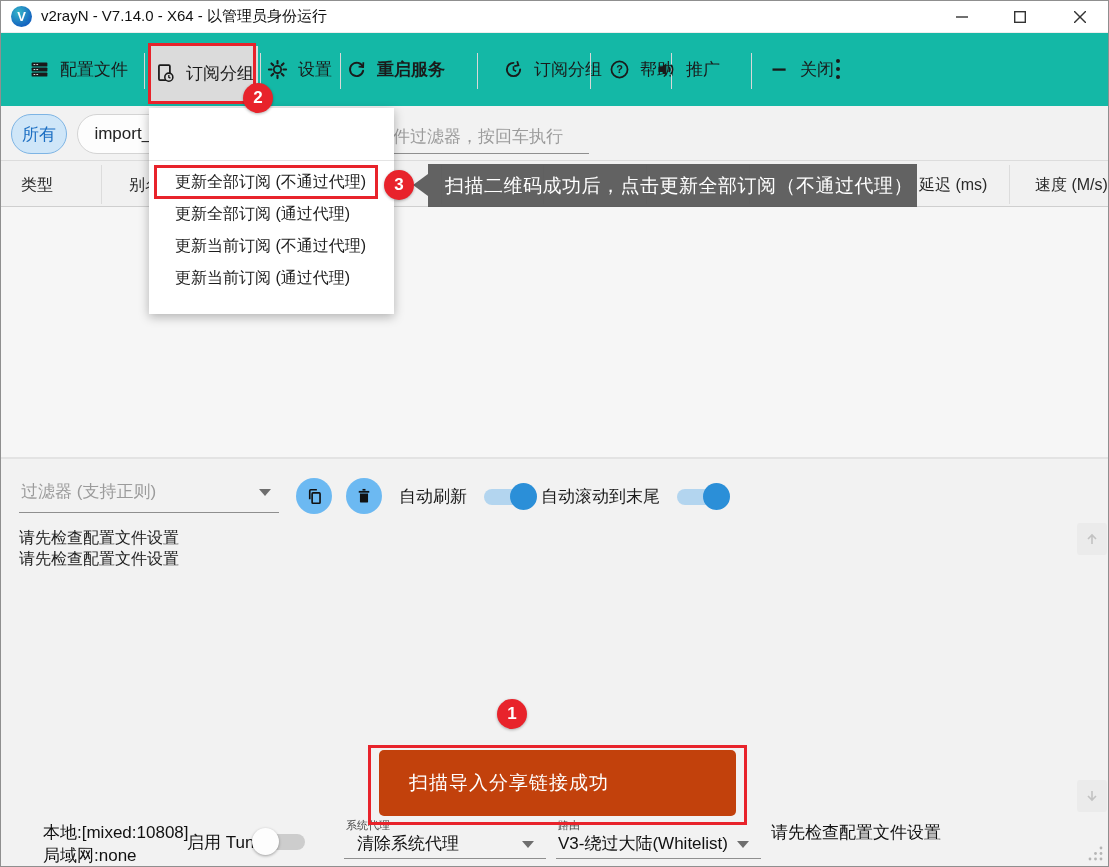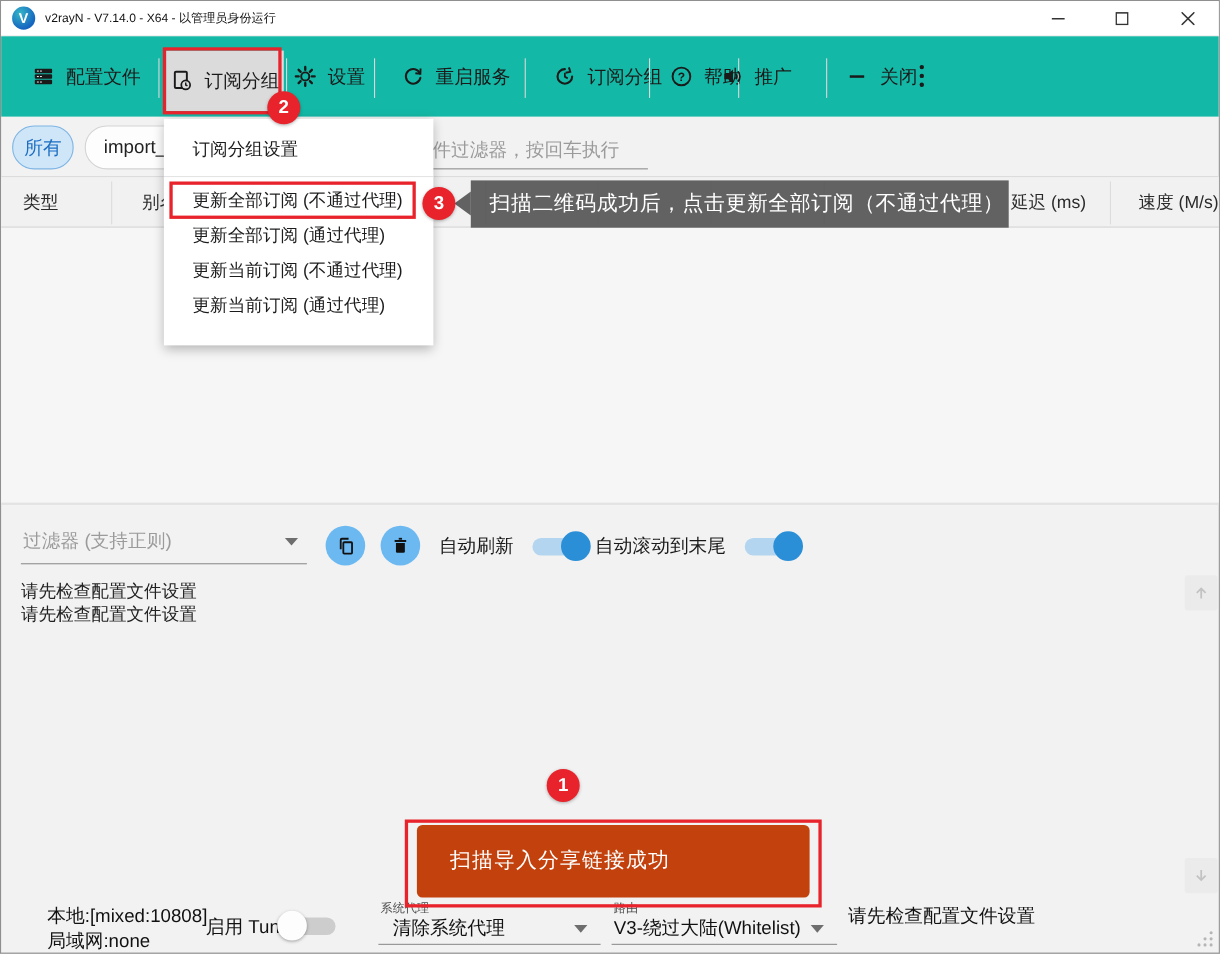--- a/index.html
+++ b/index.html
@@ -6,21 +6,21 @@
   body { font-family:"Liberation Sans", sans-serif; background:#555; }
   #app { position:relative; width:1109px; height:867px; background:#f2f2f2;
          border:1px solid #8f8f8f; overflow:hidden; color:#1a1a1a; }
 
   
   .titlebar { position:absolute; left:0; top:0; width:100%; height:32px; background:#ffffff;
               display:flex; align-items:center; border-bottom:1px solid #ededed; }
   .appicon { width:21px; height:21px; margin-left:10px; border-radius:50%;
              background:radial-gradient(circle at 35% 30%, #35b6c8, #1565c0 70%);
              color:#fff; font-size:13px; font-weight:bold; text-align:center; line-height:21px; }
-  .title-text { margin-left:9px; font-size:11px; color:#111; }
+  .title-text { margin-left:9px; font-size:15px; color:#111; }
   .winctl { position:absolute; top:1px; width:34px; height:30px; display:flex;
             align-items:center; justify-content:center; }
   .winctl svg { display:block; }
 
   
   .toolbar { position:absolute; left:0; top:32px; width:100%; height:73px; background:#14b8a6; }
   .tbtn { position:absolute; top:6px; height:60px; display:flex; align-items:center; gap:10px;
           font-size:17px; color:#1a1a1a; }
   .tbtn.active { background:#dbdbdb; top:13px; height:55px; padding:0 4px; }
   .tdiv { position:absolute; top:20px; width:1px; height:36px; background:#d8d8d8; }
@@ -174,21 +174,21 @@
               <line x1="16.8" y1="16.8" x2="18.9" y2="18.9"></line>
               <line x1="18.9" y1="5.1" x2="16.8" y2="7.2"></line>
               <line x1="7.2" y1="16.8" x2="5.1" y2="18.9"></line>
             </g>
           </svg>
       </span>
       <span>设置</span>
     </div>
     <div class="tdiv" style="left:339px;"></div>
 
-    <div class="tbtn" style="left:364px;">
+    <div class="tbtn" style="left:345px;font-weight:bold;">
       <span class="ticon">
         <svg viewBox="0 0 24 24" width="21" height="21">
             <path d="M19.2 9 A7.6 7.6 0 1 0 19.6 13.5" fill="none" stroke="#1a1a1a" stroke-width="2.2" stroke-linecap="round"></path>
             <path d="M19.8 3.8 l-0.2 5.4 -5.2 -0.6" fill="none" stroke="#1a1a1a" stroke-width="2"></path>
           </svg>
       </span>
       <span>重启服务</span>
     </div>
     <div class="tdiv" style="left:476px;"></div>
 
@@ -266,23 +266,20 @@
     <div class="col-div" style="left:440px;"></div>
     <div class="col-div" style="left:542px;"></div>
     <div class="col-div" style="left:645px;"></div>
     <div class="col-div" style="left:748px;"></div>
     <div class="col-div" style="left:1008px;"></div>
   </div>
   <div class="tbody"></div>
   <div class="mid-split"></div>
 
   <div class="menu">
-    <div class="mi" style="top:6px; height:44px;">
-      <span>订阅分组设置</span>
-    </div>
     <div class="menu-sep"></div>
     <div class="mi" style="top:58px; height:32px;">
       <span>更新全部订阅 (不通过代理)</span>
     </div>
     <div class="mi" style="top:90px; height:32px;">
       <span>更新全部订阅 (通过代理)</span>
     </div>
     <div class="mi" style="top:122px; height:32px;">
       <span>更新当前订阅 (不通过代理)</span>
     </div>

